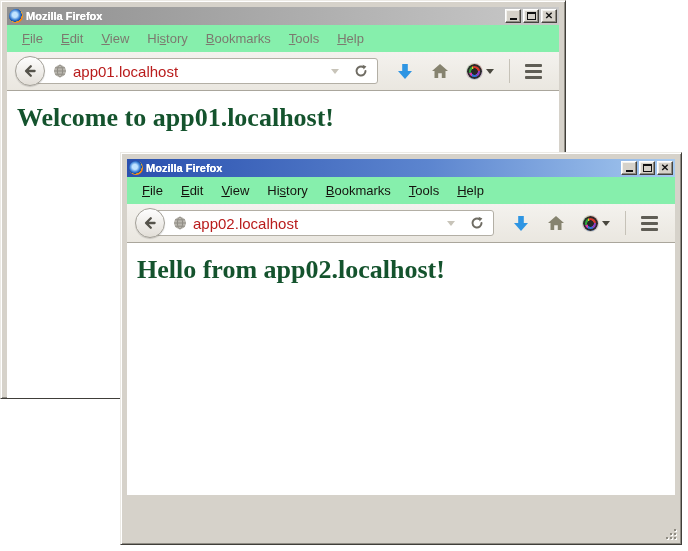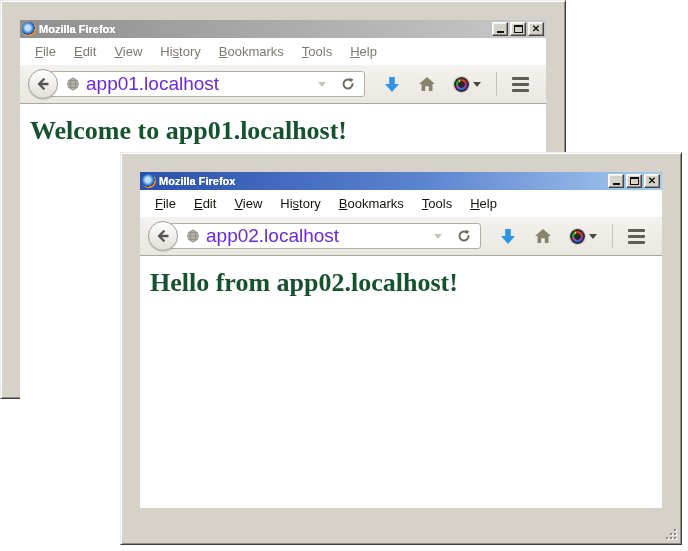--- a/index.html
+++ b/index.html
@@ -9,21 +9,21 @@
     background: #fff; overflow: hidden;
     font-family: "Liberation Sans", sans-serif;
   }
   
   .window {
     position: absolute;
     background: #d6d2ca;
     border: 1px solid;
     border-color: #eceae5 #403e39 #403e39 #eceae5;
     box-shadow: inset 1px 1px 0 #ffffff, inset -1px -1px 0 #8f8c84;
-    padding: 19px;
+    padding: 6px;
   }
   .win1 { left: 0;  top: 0;   width: 566px; height: 399px; z-index: 1; }
   .win2 { left: 120px; top: 152px; width: 562px; height: 393px; z-index: 2; }
 
   
   .titlebar {
     height: 18px; display: flex; align-items: center;
     padding: 0 2px; gap: 3px;
   }
   .titlebar.active   { background: linear-gradient(90deg,#2a50ae 0%, #5c85cf 55%, #a6caf0 100%); }
@@ -48,21 +48,21 @@
     font-size: 9px; font-weight: bold; color: #111; cursor: default;
     padding: 0;
   }
   .glyph-min { width: 7px; height: 2px; background: #111; align-self: flex-end; margin-bottom: 2px; }
   .glyph-max { width: 9px; height: 8px; border: 1px solid #111; border-top-width: 2px; background: transparent; }
   .glyph-close { font-size: 10px; line-height: 10px; }
 
   
   .menubar {
     height: 27px; display: flex; align-items: center;
-    padding-left: 6px; font-size: 13px; background: #ffffff;
+    padding-left: 6px; font-size: 13px; background: #86efac;
   }
   .menu-item { padding: 4px 9px; white-space: nowrap; cursor: default; }
   .win-inactive .menu-item { color: #7c796f; }
   .win-active   .menu-item { color: #15130e; }
   .mn { text-decoration: underline; }
 
   
   .navbar {
     height: 39px; display: flex; align-items: center;
     padding: 0 8px; gap: 0;
@@ -76,21 +76,21 @@
     box-shadow: 0 1px 1px rgba(0,0,0,.15);
     display: flex; align-items: center; justify-content: center;
     position: relative; z-index: 2;
   }
   .url-field {
     flex: 1; height: 26px; margin-left: -15px;
     background: #fff; border: 1px solid #b3afa5; border-radius: 3px;
     display: flex; align-items: center;
     padding: 0 5px 0 22px; gap: 6px; min-width: 0;
   }
-  .url-text { font-size: 19px; color: #6d28d9; white-space: nowrap; flex: 1; overflow: hidden; }
+  .url-text { font-size: 15px; color: #b91c1c; white-space: nowrap; flex: 1; overflow: hidden; }
   .url-btn { display: flex; align-items: center; justify-content: center; padding: 0 4px; height: 100%; }
   .nav-right { display: flex; align-items: center; margin-left: 10px; gap: 0; }
   .nav-btn { display: flex; align-items: center; justify-content: center; padding: 0 9px; height: 30px; }
   .toolbar-sep { width: 1px; height: 24px; background: #c6c2b8; margin: 0 6px; }
   .hamburger { display: flex; flex-direction: column; gap: 3px; }
   .hamburger span { width: 17px; height: 3px; background: #5f5d55; border-radius: 1px; }
   .color-wheel {
     width: 15px; height: 15px; border-radius: 50%;
     background:
       radial-gradient(circle, #262626 0 3px, rgba(0,0,0,0) 3.5px),

